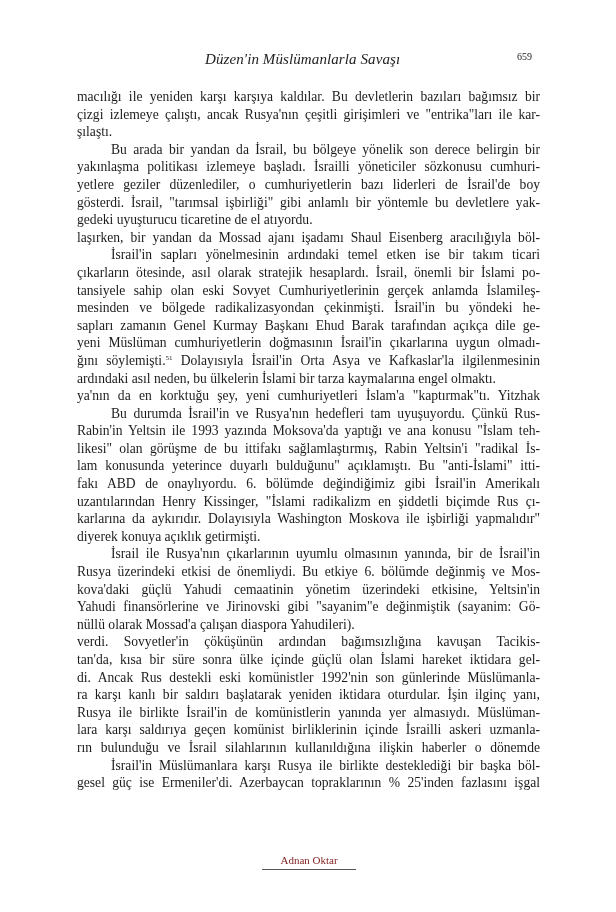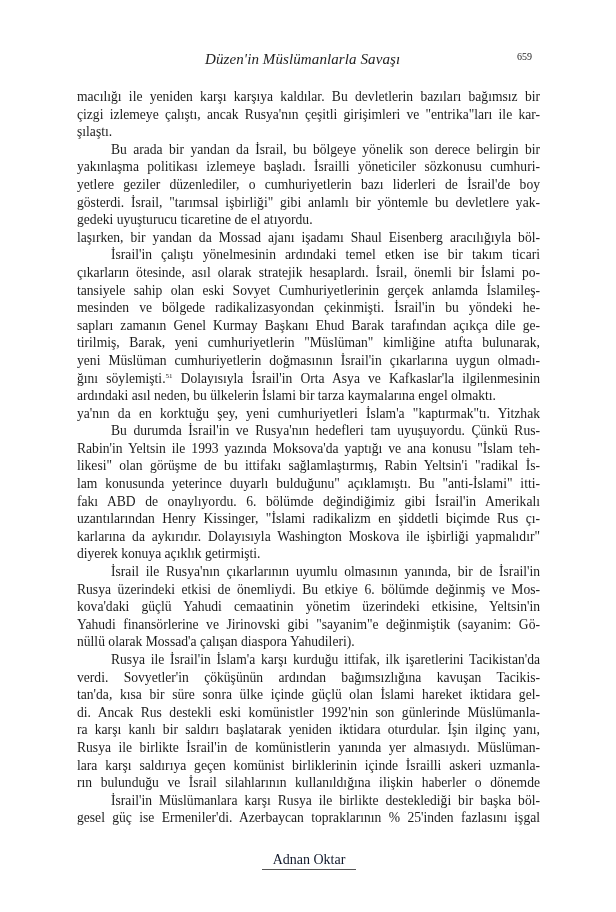--- a/index.html
+++ b/index.html
@@ -64,22 +64,22 @@
       font-size: 7px;
       vertical-align: 5px;
       line-height: 0;
     }
     .footer {
       position: absolute;
       top: 852px;
       left: 262px;
       width: 94px;
       text-align: center;
-      font-size: 14px;
-      color: #0f172a;
+      font-size: 11px;
+      color: #7f1d1d;
       border-bottom: 1px solid #555;
       padding-bottom: 1px;
       line-height: 16px;
     }
   </style>
 </head>
 <body>
 
 <div class="running-header">
   <span class="header-title">Düzen'in Müslümanlarla Savaşı</span>
@@ -94,26 +94,25 @@
     </div>
     <div>
       <span class="line indent">Bu arada bir yandan da İsrail, bu bölgeye yönelik son derece belirgin bir</span>
       <span class="line">yakınlaşma politikası izlemeye başladı. İsrailli yöneticiler sözkonusu cumhuri-</span>
       <span class="line">yetlere geziler düzenlediler, o cumhuriyetlerin bazı liderleri de İsrail'de boy</span>
       <span class="line">gösterdi. İsrail, "tarımsal işbirliği" gibi anlamlı bir yöntemle bu devletlere yak-</span>
       <span class="line last">gedeki uyuşturucu ticaretine de el atıyordu.</span>
       <span class="line">laşırken, bir yandan da Mossad ajanı işadamı Shaul Eisenberg aracılığıyla böl-</span>
     </div>
     <div>
-      <span class="line indent">İsrail'in çalıştı yönelmesinin ardındaki temel etken ise bir takım ticari</span>
+      <span class="line indent">İsrail'in sapları yönelmesinin ardındaki temel etken ise bir takım ticari</span>
       <span class="line">çıkarların ötesinde, asıl olarak stratejik hesaplardı. İsrail, önemli bir İslami po-</span>
       <span class="line">tansiyele sahip olan eski Sovyet Cumhuriyetlerinin gerçek anlamda İslamileş-</span>
       <span class="line">mesinden ve bölgede radikalizasyondan çekinmişti. İsrail'in bu yöndeki he-</span>
       <span class="line">sapları zamanın Genel Kurmay Başkanı Ehud Barak tarafından açıkça dile ge-</span>
-      <span class="line">tirilmiş, Barak, yeni cumhuriyetlerin "Müslüman" kimliğine atıfta bulunarak,</span>
       <span class="line">yeni Müslüman cumhuriyetlerin doğmasının İsrail'in çıkarlarına uygun olmadı-</span>
       <span class="line">ğını söylemişti.<sup class="fn">51</sup> Dolayısıyla İsrail'in Orta Asya ve Kafkaslar'la ilgilenmesinin</span>
       <span class="line last">ardındaki asıl neden, bu ülkelerin İslami bir tarza kaymalarına engel olmaktı.</span>
     </div>
     <div>
       <span class="line">ya'nın da en korktuğu şey, yeni cumhuriyetleri İslam'a "kaptırmak"tı. Yitzhak</span>
       <span class="line indent">Bu durumda İsrail'in ve Rusya'nın hedefleri tam uyuşuyordu. Çünkü Rus-</span>
       <span class="line">Rabin'in Yeltsin ile 1993 yazında Moksova'da yaptığı ve ana konusu "İslam teh-</span>
       <span class="line">likesi" olan görüşme de bu ittifakı sağlamlaştırmış, Rabin Yeltsin'i "radikal İs-</span>
       <span class="line">lam konusunda yeterince duyarlı bulduğunu" açıklamıştı. Bu "anti-İslami" itti-</span>
@@ -123,21 +122,20 @@
       <span class="line last">diyerek konuya açıklık getirmişti.</span>
     </div>
     <div>
       <span class="line indent">İsrail ile Rusya'nın çıkarlarının uyumlu olmasının yanında, bir de İsrail'in</span>
       <span class="line">Rusya üzerindeki etkisi de önemliydi. Bu etkiye 6. bölümde değinmiş ve Mos-</span>
       <span class="line">kova'daki güçlü Yahudi cemaatinin yönetim üzerindeki etkisine, Yeltsin'in</span>
       <span class="line">Yahudi finansörlerine ve Jirinovski gibi "sayanim"e değinmiştik (sayanim: Gö-</span>
       <span class="line last">nüllü olarak Mossad'a çalışan diaspora Yahudileri).</span>
     </div>
     <div>
-      <span class="line indent">Rusya ile İsrail'in İslam'a karşı kurduğu ittifak, ilk işaretlerini Tacikistan'da</span>
       <span class="line">verdi. Sovyetler'in çöküşünün ardından bağımsızlığına kavuşan Tacikis-</span>
       <span class="line">tan'da, kısa bir süre sonra ülke içinde güçlü olan İslami hareket iktidara gel-</span>
       <span class="line">di. Ancak Rus destekli eski komünistler 1992'nin son günlerinde Müslümanla-</span>
       <span class="line">ra karşı kanlı bir saldırı başlatarak yeniden iktidara oturdular. İşin ilginç yanı,</span>
       <span class="line">Rusya ile birlikte İsrail'in de komünistlerin yanında yer almasıydı. Müslüman-</span>
       <span class="line">lara karşı saldırıya geçen komünist birliklerinin içinde İsrailli askeri uzmanla-</span>
       <span class="line">rın bulunduğu ve İsrail silahlarının kullanıldığına ilişkin haberler o dönemde</span>
     </div>
     <div>
       <span class="line indent">İsrail'in Müslümanlara karşı Rusya ile birlikte desteklediği bir başka böl-</span>

